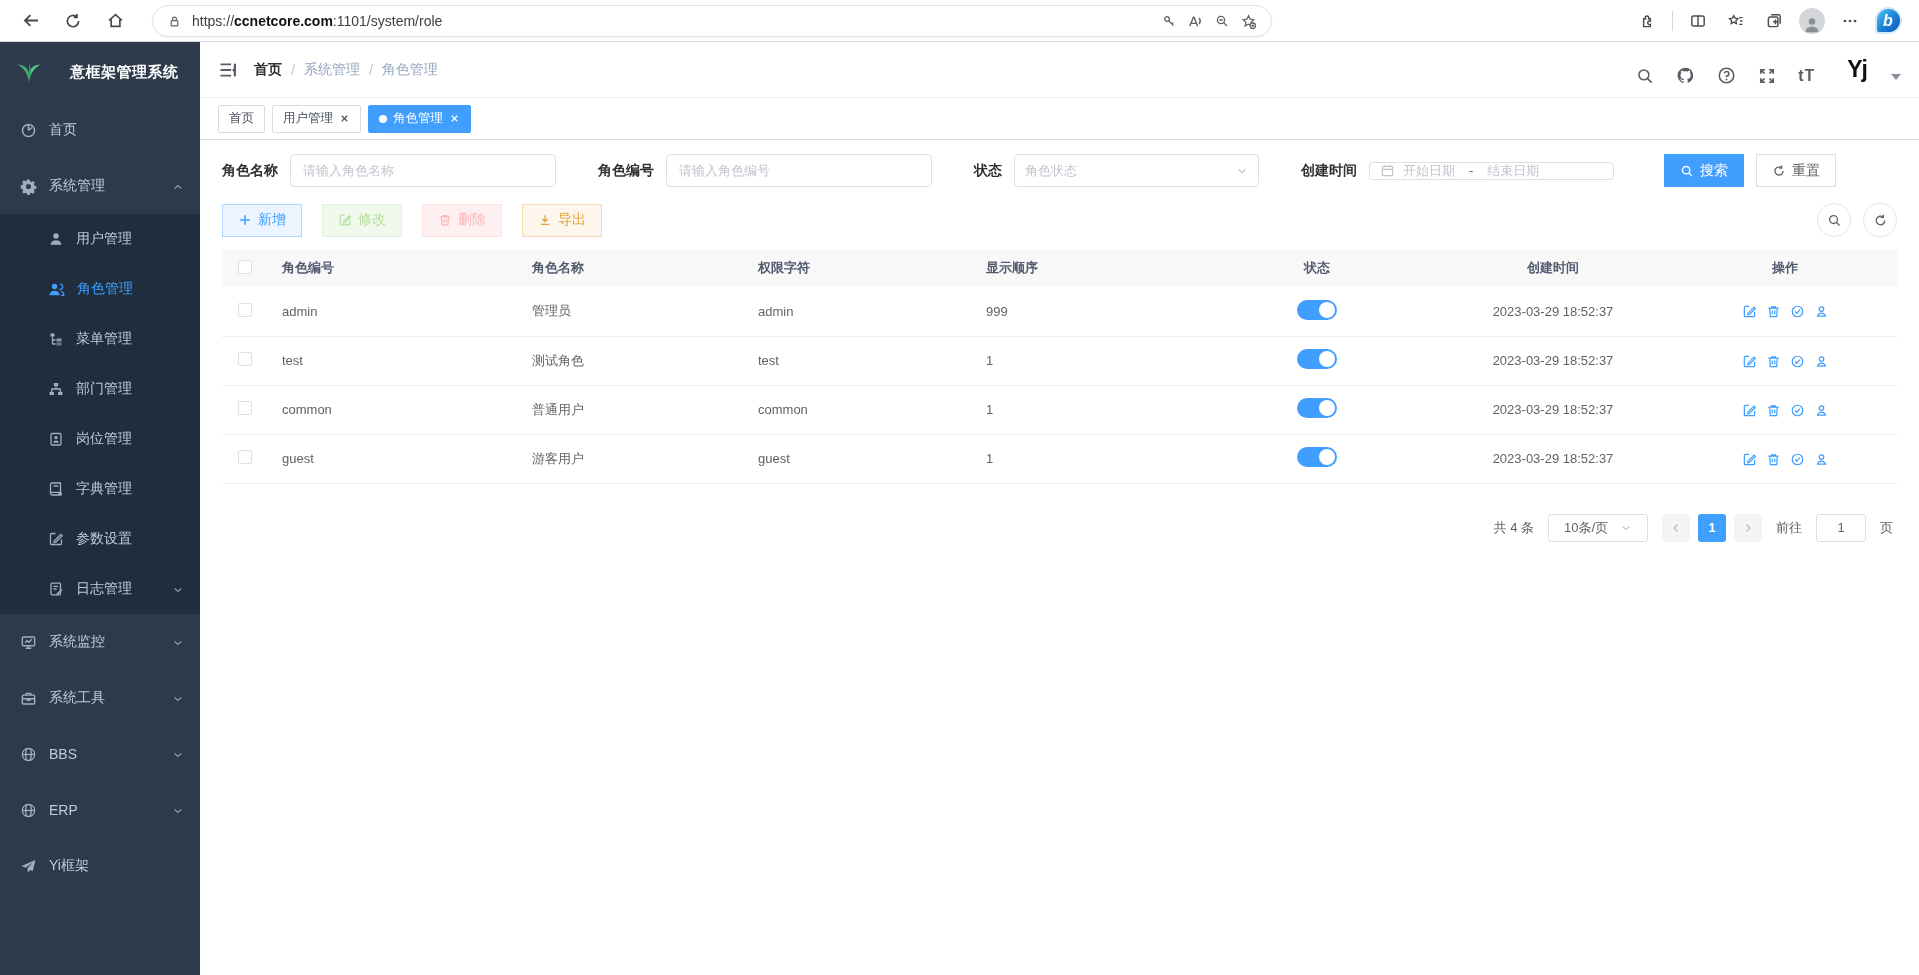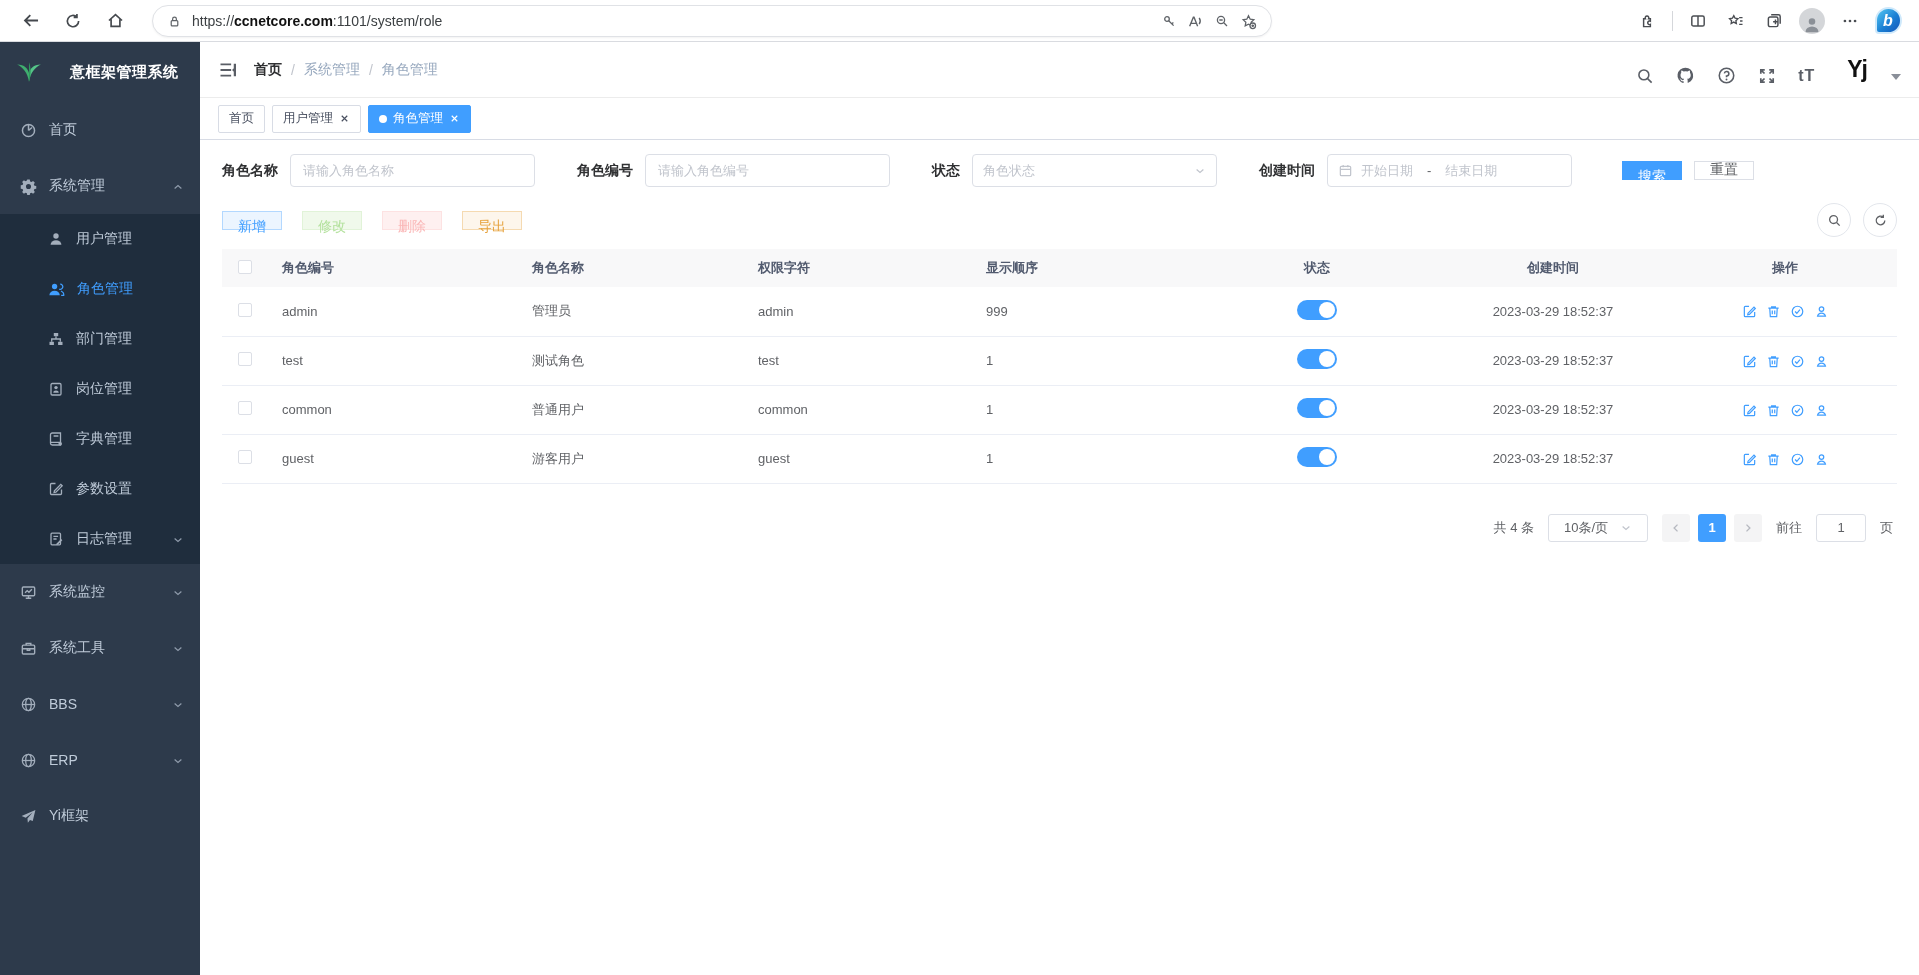--- a/index.html
+++ b/index.html
@@ -64,31 +64,31 @@
   .tag { height:28px; display:flex; align-items:center; gap:6px; padding:0 10px; font-size:12.5px;
     border:1px solid #d8dce5; color:#495060; background:#fff; cursor:pointer; border-radius:2px; }
   .tag.active { background:#409eff; border-color:#409eff; color:#fff; }
   .tag .dot { width:8px; height:8px; border-radius:50%; background:#fff; }
   .tag .x { display:flex; align-items:center; }
 
   
   .content { padding:14px 22px 0; flex:1; }
   .filter-row { display:flex; align-items:center; gap:12px; }
   .f-label { font-size:14px; font-weight:700; color:#303133; white-space:nowrap; }
-  .f-input { width:245px; height:33px; border:1px solid #dcdfe6; border-radius:4px; padding:0 12px;
+  .f-input { width:266px; height:33px; border:1px solid #dcdfe6; border-radius:4px; padding:0 12px;
     font-size:13px; color:#606266; font-family:inherit; outline:none; }
   .f-input::placeholder { color:#c0c4cc; }
   .gap { width:18px; }
   .f-select { width:245px; height:33px; border:1px solid #dcdfe6; border-radius:4px; padding:0 10px;
     display:flex; align-items:center; justify-content:space-between; color:#c0c4cc; font-size:13px; cursor:pointer; }
-  .f-date { width:245px; height:33px; border:1px solid #dcdfe6; border-radius:4px; padding:0 10px;
+  .f-date { width:245px; height:18px; border:1px solid #dcdfe6; border-radius:4px; padding:0 10px;
     display:flex; align-items:center; gap:8px; font-size:13px; color:#c0c4cc; cursor:pointer; }
   .f-date .sep { color:#606266; flex:0 0 auto; margin:0 6px; }
-  .btn { height:19px; border-radius:0; font-size:14px; display:inline-flex; align-items:center;
-    gap:6px; padding:0 15px; cursor:pointer; border:1px solid transparent; font-family:inherit;flex-direction:column; }
+  .btn { height:33px; border-radius:0; font-size:14px; display:inline-flex; align-items:center;
+    gap:6px; padding:0 15px; cursor:pointer; border:1px solid transparent; font-family:inherit; }
   .btn-primary { background:#409eff; border-color:#409eff; color:#fff; }
   .btn-plain { background:#fff; border-color:#dcdfe6; color:#606266;justify-content:flex-end; }
 
   .toolbar-row { display:flex; align-items:center; gap:20px; margin-top:16px; }
   .btn-add { background:#ecf5ff; border-color:#b3d8ff; color:#409eff; }
   .btn-mod { background:#f0f9eb; border-color:#e1f3d8; color:#b3e19d; cursor:not-allowed; }
   .btn-del { background:#fef0f0; border-color:#fde2e2; color:#fab6b6; cursor:not-allowed; }
   .btn-exp { background:#fdf6ec; border-color:#f5dab1; color:#e6a23c; }
   .round-btns { margin-left:auto; display:flex; gap:12px; }
   .round-btn { width:34px; height:34px; border-radius:50%; border:1px solid #e3e6ec; background:#fff;
@@ -259,20 +259,29 @@
           </svg>
         <span>用户管理</span>
       </div>
       <div class="menu-item active">
         <svg class="ic mi" width="17" height="17" viewBox="0 0 16 16">
             <circle cx="6.2" cy="5.2" r="2.5" fill="currentColor"></circle>
             <path d="M1.3 13.5a4.9 4.3 0 0 1 9.8 0z" fill="currentColor"></path>
             <path d="M10.6 7.6a2.4 2.4 0 1 0 .9-4.6M12.2 9.4a4.6 4 0 0 1 2.6 4.1h-2.4" fill="none" stroke="currentColor" stroke-width="1.2"></path>
           </svg>
         <span>角色管理</span>
+      </div>
+      <div class="menu-item">
+        <svg class="ic mi" width="16" height="16" viewBox="0 0 16 16" fill="none" stroke="currentColor" stroke-width="1.3">
+            <rect x="2.5" y="2.5" width="4" height="3" fill="currentColor" stroke="none"></rect>
+            <path d="M4.5 5.5v7.5M4.5 9h3M4.5 13h3"></path>
+            <rect x="8.5" y="7.5" width="5" height="3" fill="currentColor" stroke="none" opacity=".85"></rect>
+            <rect x="8.5" y="11.5" width="5" height="3" fill="currentColor" stroke="none" opacity=".6"></rect>
+          </svg>
+        <span>菜单管理</span>
       </div>
       <div class="menu-item">
         <svg class="ic mi" width="16" height="16" viewBox="0 0 16 16" fill="none" stroke="currentColor" stroke-width="1.3">
             <rect x="5.8" y="2" width="4.4" height="3.2" fill="currentColor" stroke="none"></rect>
             <rect x="1.5" y="10.8" width="4.4" height="3.2" fill="currentColor" stroke="none"></rect>
             <rect x="10.1" y="10.8" width="4.4" height="3.2" fill="currentColor" stroke="none"></rect>
             <path d="M8 5.2V8M3.7 10.8V8h8.6v2.8"></path>
           </svg>
         <span>部门管理</span>
       </div>

